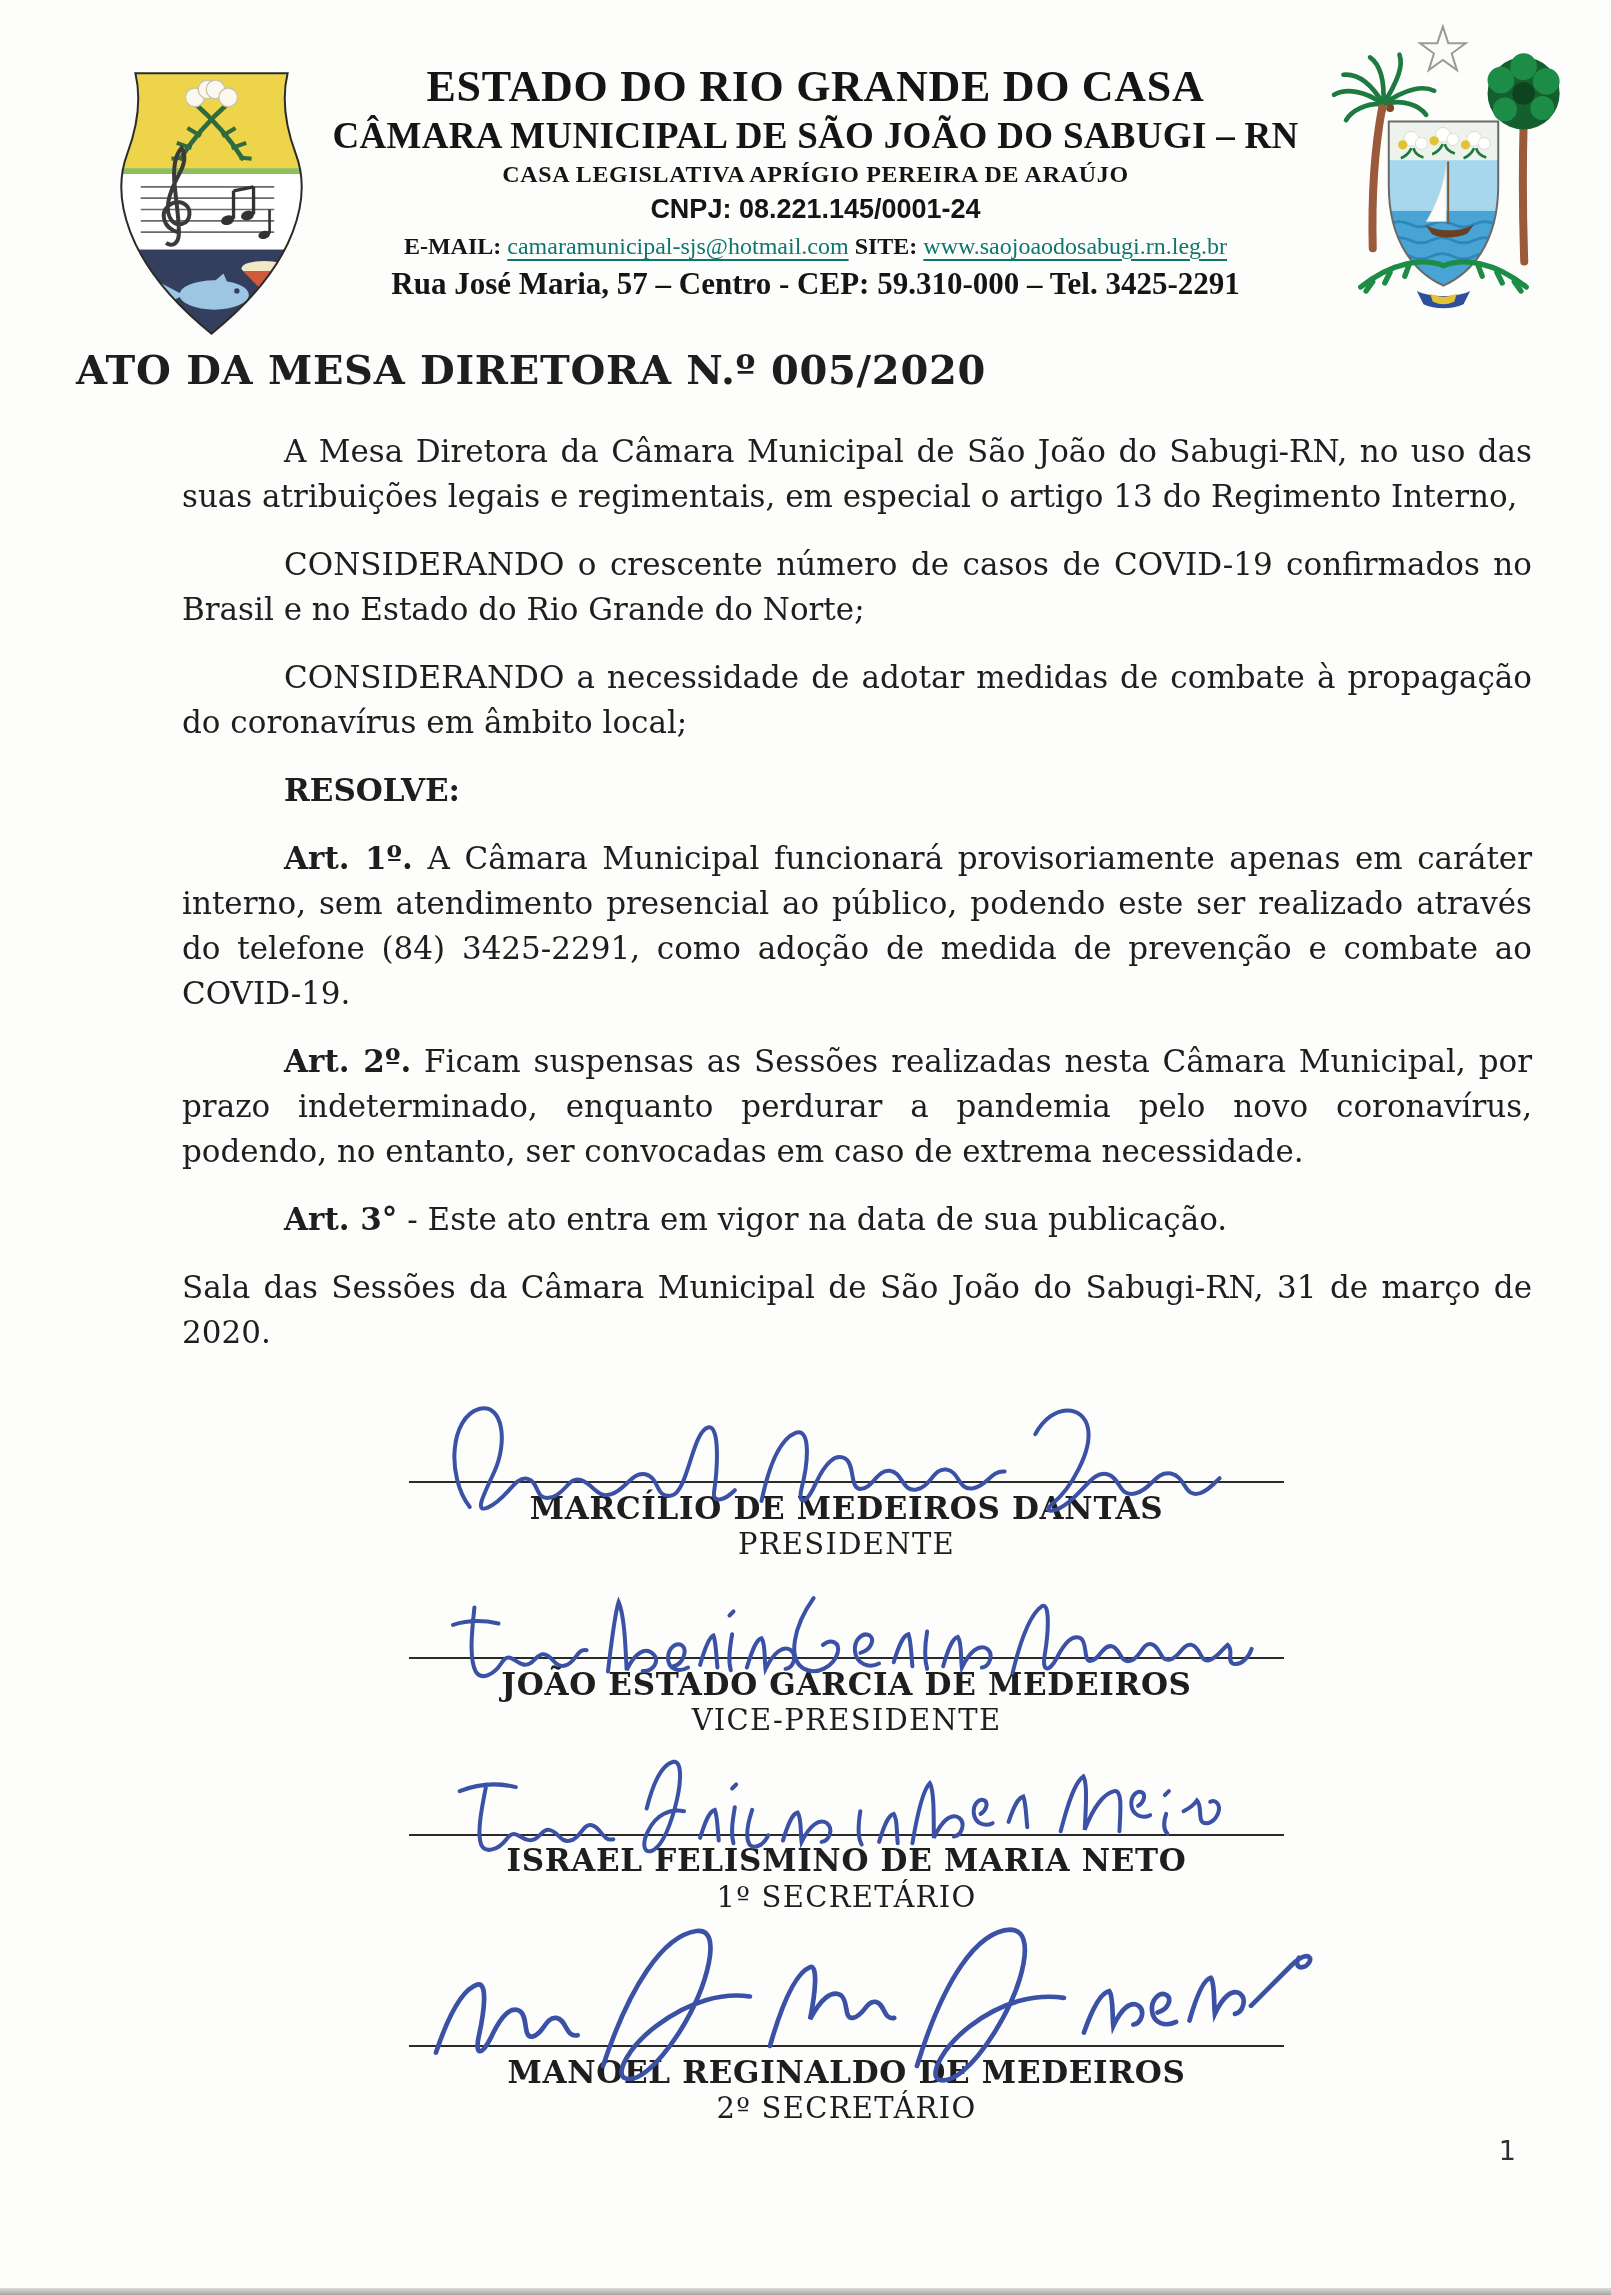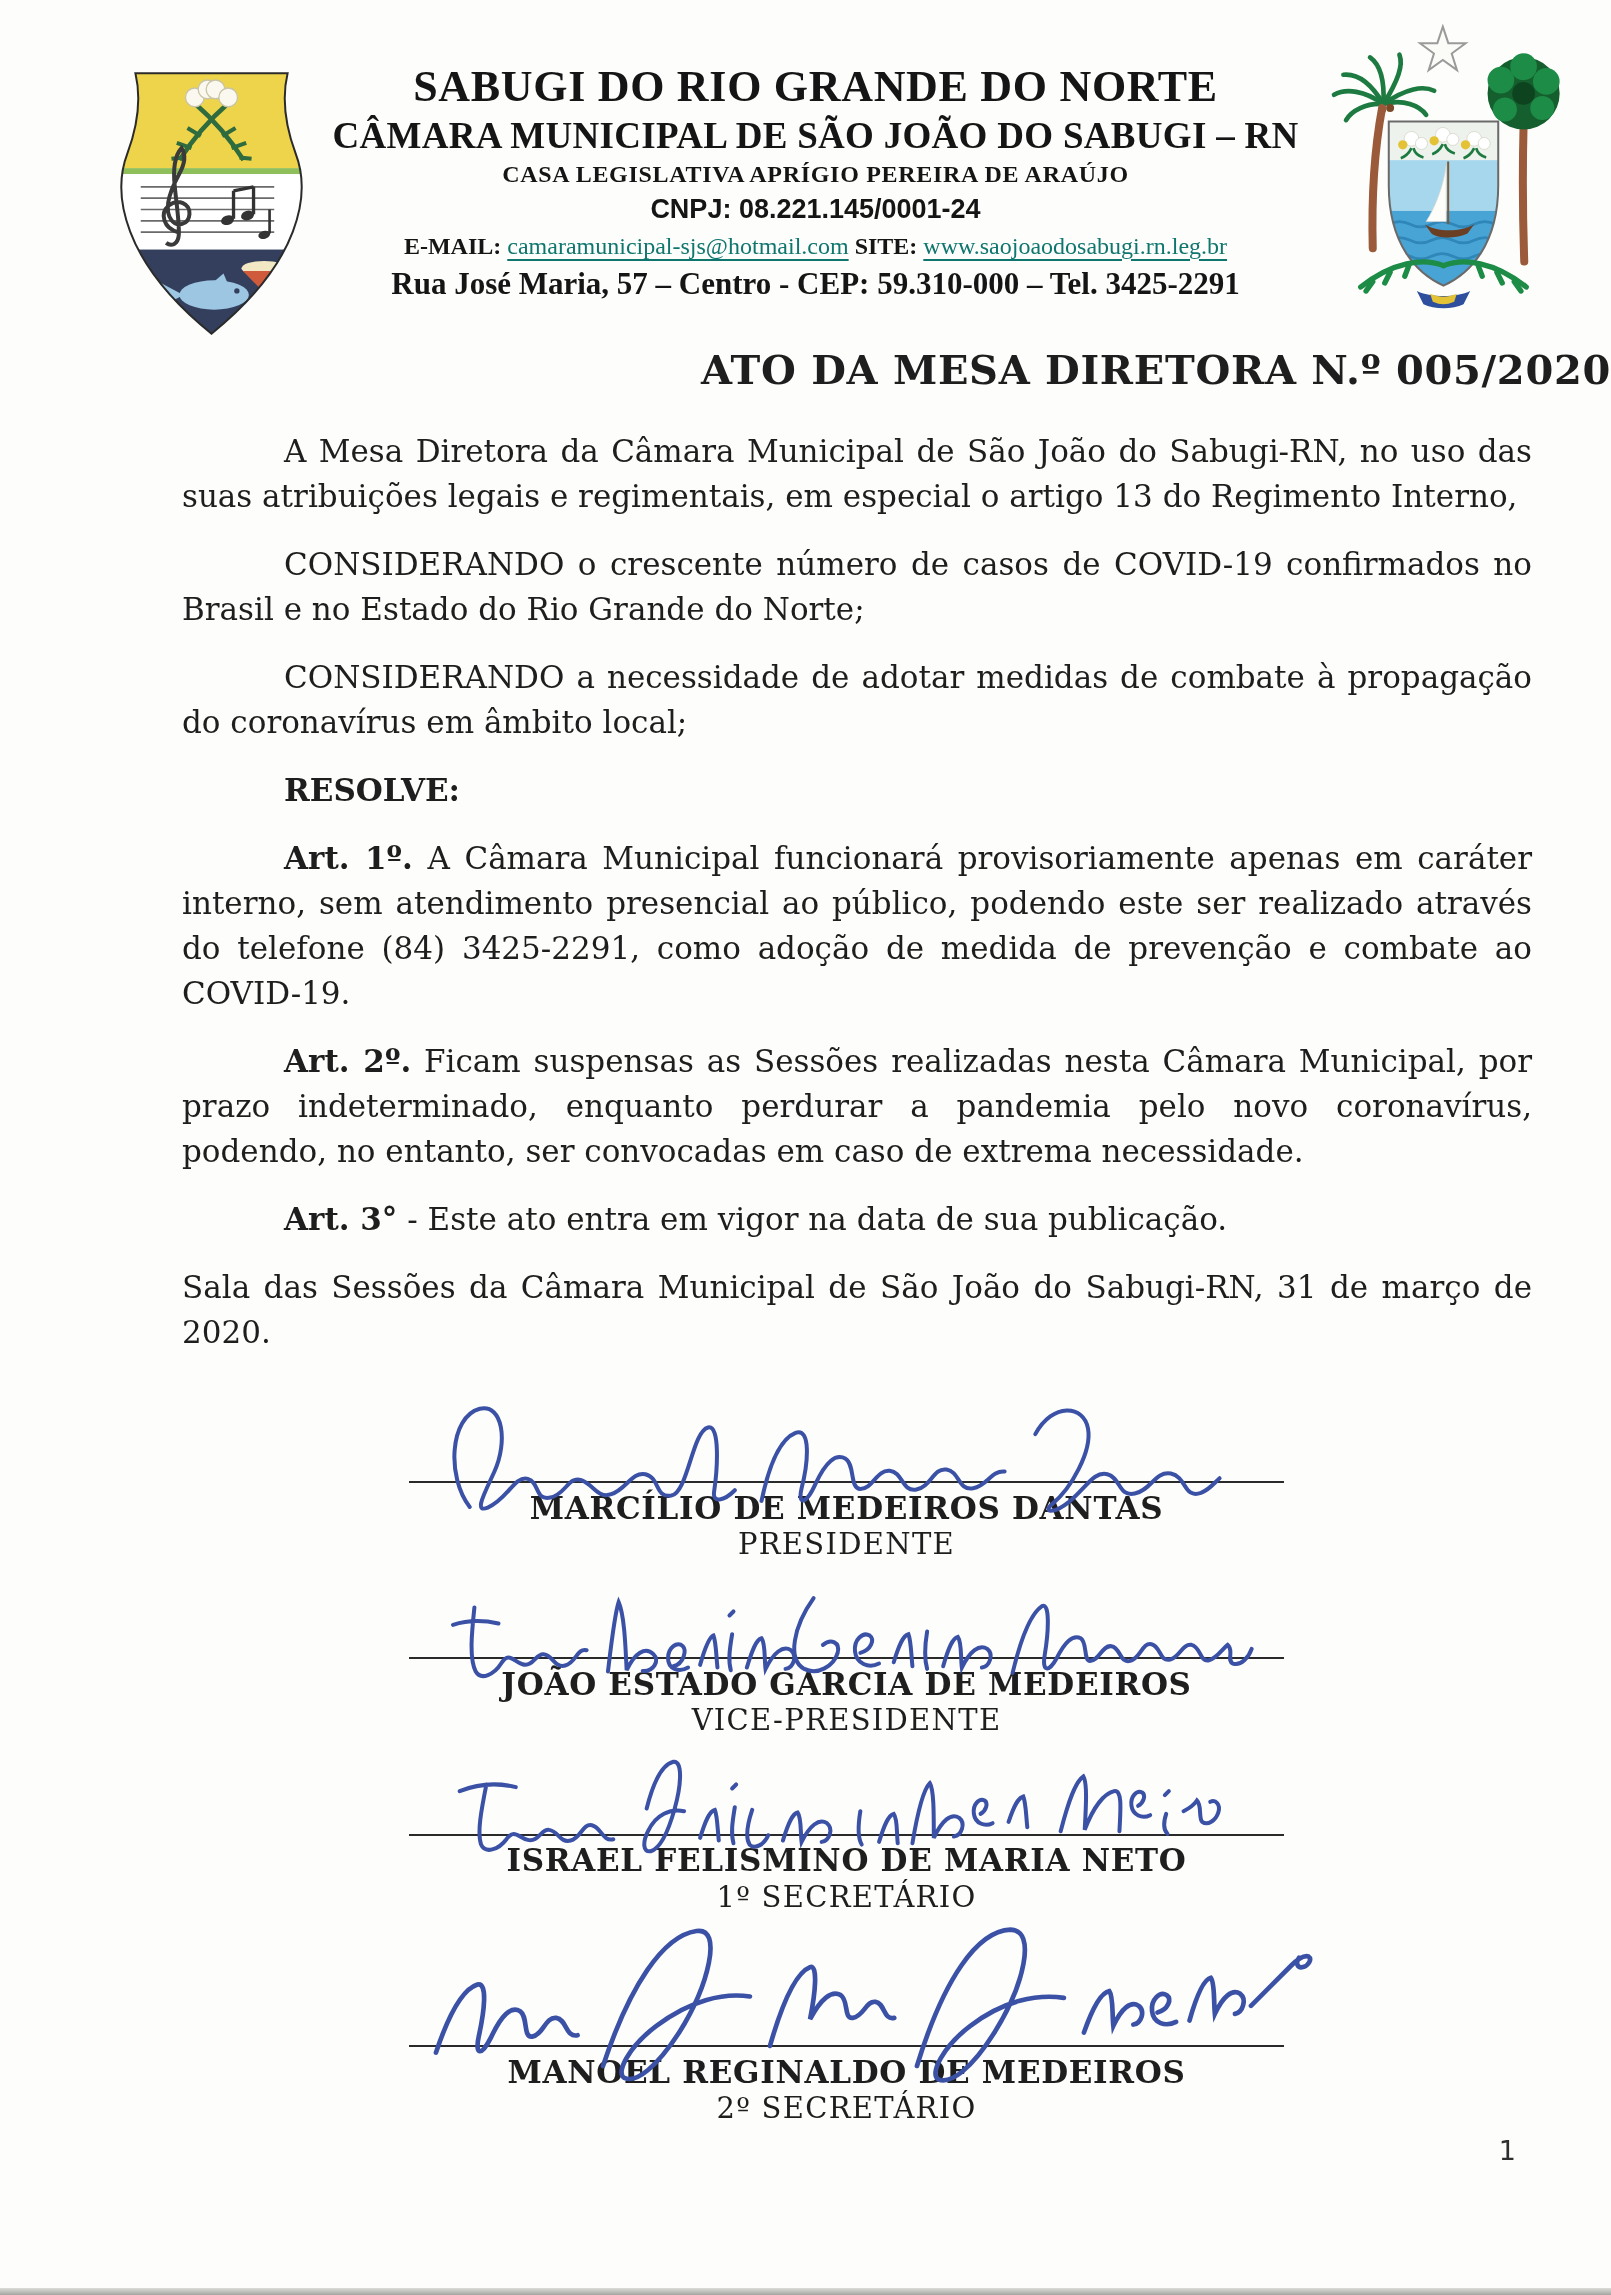--- a/index.html
+++ b/index.html
@@ -17,21 +17,21 @@
          font-family:"Liberation Serif",serif;color:#151515}
   .h1{font-size:44px;font-weight:700;letter-spacing:0.7px;line-height:1.05}
   .h2{font-size:37px;font-weight:700;margin-top:7px;letter-spacing:0.3px;line-height:1.05}
   .h3{font-size:24px;font-weight:700;margin-top:5.3px;letter-spacing:0.7px}
   .hcnpj{font-family:"Liberation Sans",sans-serif;font-size:27px;font-weight:700;margin-top:5.3px}
   .hcontact{font-size:24px;font-weight:700;margin-top:8px;white-space:nowrap}
   .hcontact .link{color:#0f766e;font-weight:400;text-decoration:underline;
                   text-decoration-thickness:2px;text-underline-offset:4.7px;cursor:pointer}
   .haddr{font-size:31px;font-weight:700;margin-top:6.7px;white-space:nowrap}
   
-  .title{margin:31px 0 0;padding-left:52px;text-align:right;
+  .title{margin:31px 0 0;padding-left:76px;text-align:left;
          font-size:40px;font-weight:700;letter-spacing:0.7px}
   .main{margin:36px 79px 0 182px;font-size:31px;line-height:45px;text-align:justify}
   .main p{margin:0 0 23px}
   .ind{text-indent:102px}
   
   .sigs{margin-top:35px;display:flex;flex-direction:column;align-items:center}
   .sig{width:875px;transform:translateX(41px);text-align:center;margin-bottom:5.3px}
   .scribble{display:block;margin:0 auto -36px;position:relative;z-index:2}
   .scribble.big{margin-bottom:-41px}
   .sigline{height:0;border-top:2.7px solid #2a2a2a}
@@ -85,21 +85,21 @@
       </g>
       <g>
         <ellipse cx="225" cy="312" rx="34" ry="11" fill="#f2e9c4"></ellipse>
         <path d="M193,316 H257 L228,352 Z" fill="#cf5b3c"></path>
       </g>
     </g>
     <path d="M32,20 H260 C250,62 258,102 272,140 C295,200 280,302 146,410 C12,302 -3,200 20,140 C34,102 42,62 32,20 Z" fill="none" stroke="#2b2b2b" stroke-width="3"></path>
   </svg>
 
   <div class="htext">
-    <div class="h1">SABUGI DO RIO GRANDE DO NORTE</div>
+    <div class="h1">ESTADO DO RIO GRANDE DO CASA</div>
     <div class="h2">CÂMARA MUNICIPAL DE SÃO JOÃO DO SABUGI – RN</div>
     <div class="h3">CASA LEGISLATIVA APRÍGIO PEREIRA DE ARAÚJO</div>
     <div class="hcnpj">CNPJ: 08.221.145/0001-24</div>
     <div class="hcontact">
       <span>E-MAIL:</span>
       <span class="link">camaramunicipal-sjs@hotmail.com</span>
       <span>SITE:</span>
       <span class="link">www.saojoaodosabugi.rn.leg.br</span>
     </div>
     <div class="haddr">Rua José Maria, 57 – Centro - CEP: 59.310-000 – Tel. 3425-2291</div>

